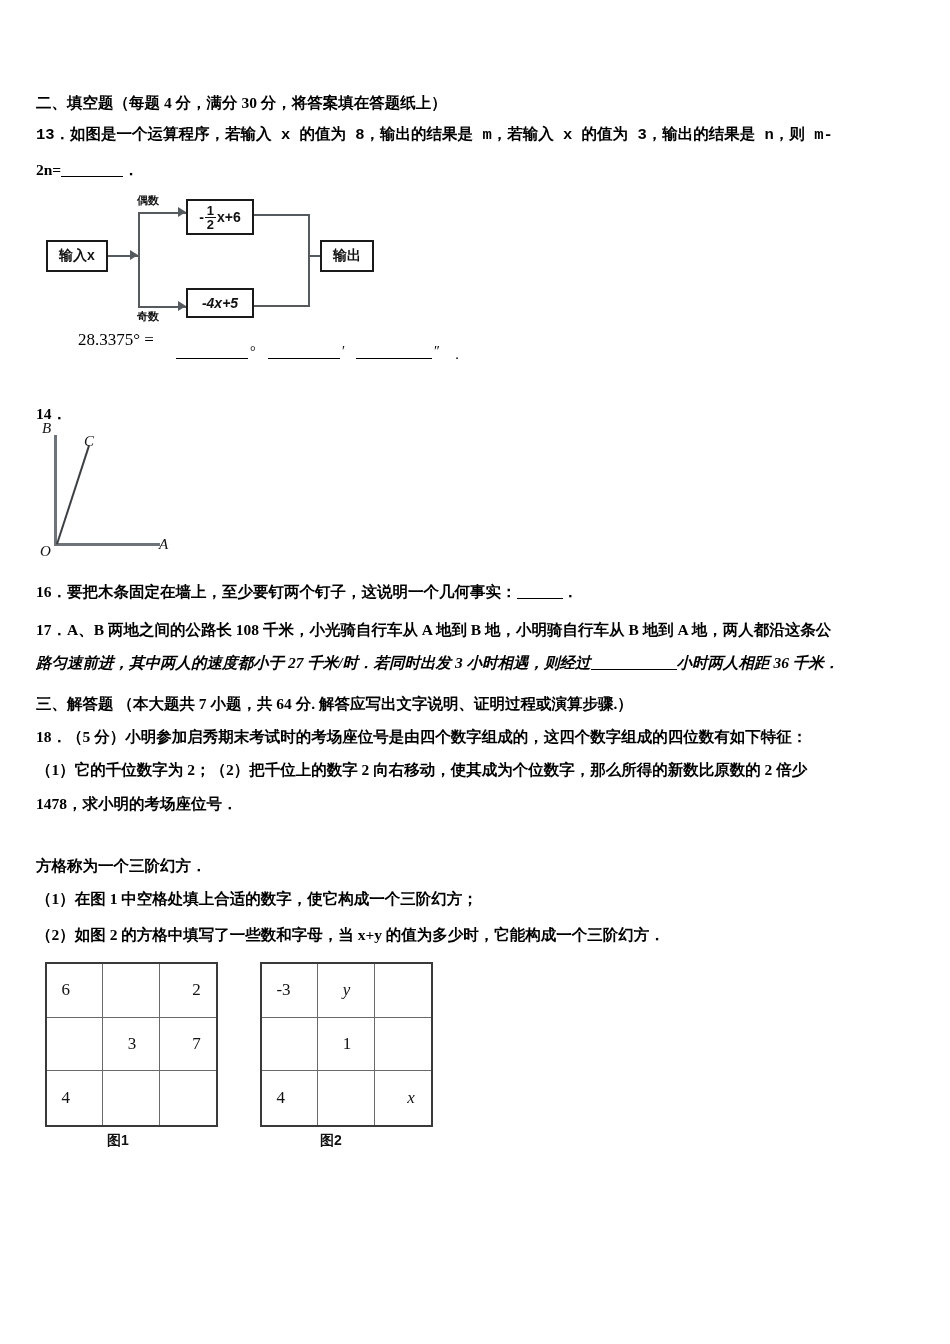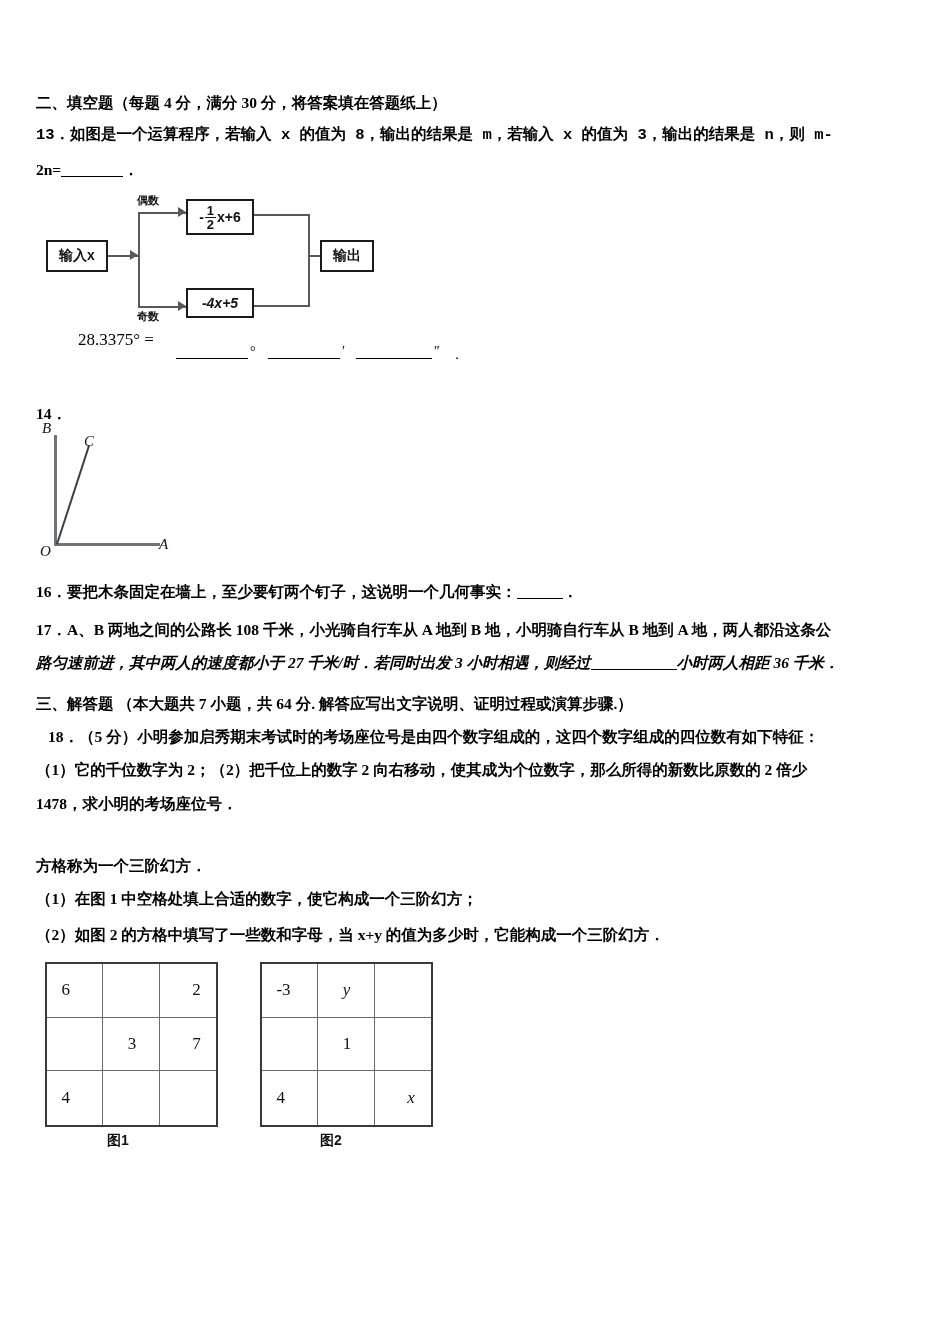--- a/index.html
+++ b/index.html
@@ -244,21 +244,21 @@
     <span>16．要把木条固定在墙上，至少要钉两个钉子，这说明一个几何事实：</span><span class="blank-s"></span><span>．</span>
   </div>
 
   <div class="tline" style="left:36px; top:620px;text-align:right;">17．A、B 两地之间的公路长 108 千米，小光骑自行车从 A 地到 B 地，小明骑自行车从 B 地到 A 地，两人都沿这条公</div>
   <div class="tline" style="left:36px; top:653px;font-style:italic;">
     <span>路匀速前进，其中两人的速度都小于 27 千米/时．若同时出发 3 小时相遇，则经过</span><span class="blank-l"></span><span>小时两人相距 36 千米．</span>
   </div>
 
   <div class="tline" style="left:36px; top:694px;">三、解答题 （本大题共 7 小题，共 64 分. 解答应写出文字说明、证明过程或演算步骤.）</div>
 
-  <div class="tline" style="left:48px; top:727px;">18．（5 分）小明参加启秀期末考试时的考场座位号是由四个数字组成的，这四个数字组成的四位数有如下特征：</div>
+  <div class="tline" style="left:36px; top:727px;">18．（5 分）小明参加启秀期末考试时的考场座位号是由四个数字组成的，这四个数字组成的四位数有如下特征：</div>
   <div class="tline" style="left:36px; top:760px;">（1）它的千位数字为 2；（2）把千位上的数字 2 向右移动，使其成为个位数字，那么所得的新数比原数的 2 倍少</div>
   <div class="tline" style="left:36px; top:794px;">1478，求小明的考场座位号．</div>
 
   <div class="tline" style="left:36px; top:856px;">方格称为一个三阶幻方．</div>
   <div class="tline" style="left:36px; top:889px;">（1）在图 1 中空格处填上合适的数字，使它构成一个三阶幻方；</div>
   <div class="tline" style="left:36px; top:925px;">（2）如图 2 的方格中填写了一些数和字母，当 x+y 的值为多少时，它能构成一个三阶幻方．</div>
 
   <div class="grid" style="left:45px; top:962px; width:173px; height:165px;">
     <div class="gcell c0">
         <span class="val">6</span>

